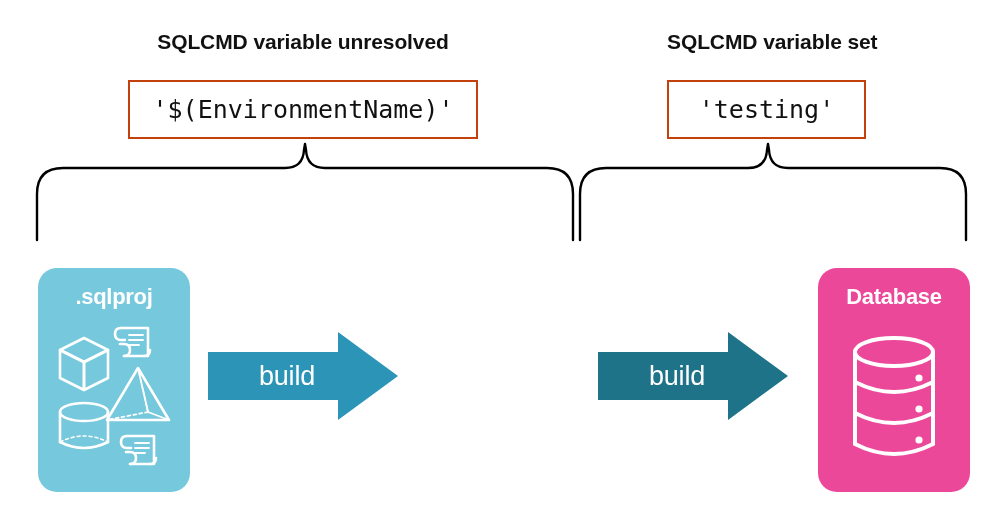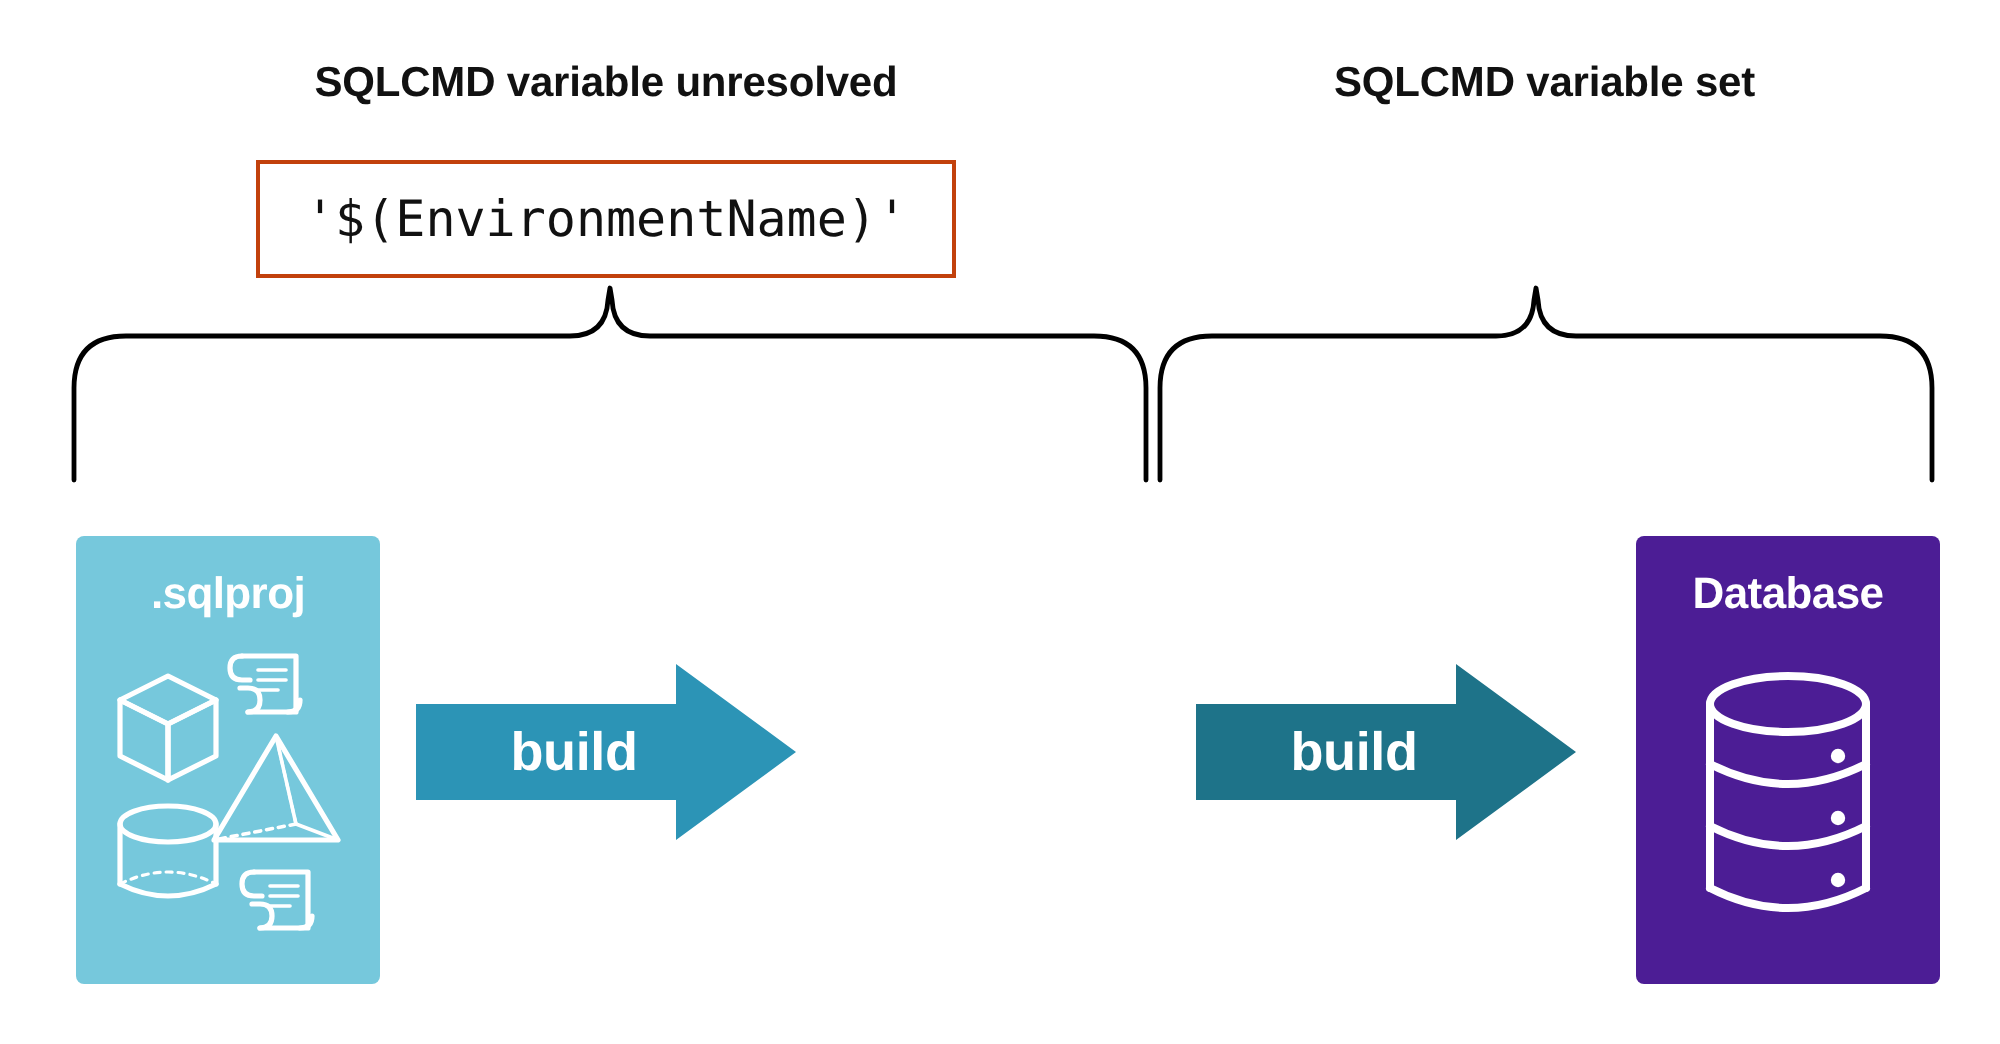--- a/index.html
+++ b/index.html
@@ -65,26 +65,26 @@
     height: 522px;
     pointer-events: none;
   }
 
   
   .card {
     position: absolute;
     top: 268px;
     width: 152px;
     height: 224px;
-    border-radius: 4px;
+    border-radius: 19px;
     box-sizing: border-box;
   }
   #card-sqlproj  { left: 38px;  background: #76C8DC; }
   #card-dacpac   { left: 428px; background: #2C94B6; }
-  #card-database { left: 818px; background: #4c1d95; }
+  #card-database { left: 818px; background: #ec4899; }
 
   .card-title {
     position: absolute;
     top: 16px;
     left: 0;
     width: 100%;
     text-align: center;
     color: #ffffff;
     font-family: "Liberation Sans", sans-serif;
     font-weight: bold;
@@ -115,39 +115,42 @@
     position: absolute;
     left: 14px;
     top: 0;
     width: 130px;
     height: 92px;
     display: flex;
     align-items: center;
     justify-content: center;
     color: #ffffff;
     font-family: "Liberation Sans", sans-serif;
-    font-weight: bold;
+    font-weight: normal;
     font-size: 27px;
     letter-spacing: -0.2px;
     white-space: nowrap;
   }
 </style>
 </head>
 <body>
 
 <div class="stage">
 
   <div class="heading" id="heading-left">SQLCMD variable unresolved</div>
 
   <div class="heading" id="heading-right">SQLCMD variable set</div>
 
   <div class="code-box" id="code-box-left">
     <span class="code-text">'$(EnvironmentName)'</span>
   </div>
 
+  <div class="code-box" id="code-box-right">
+    <span class="code-text">'testing'</span>
+  </div>
 
   <svg class="brace-layer" viewBox="0 0 1000 522">
 
     <path d="M 37 240
              L 37 194
              Q 37 168 63 168
              L 285 168
              Q 303 168 304 150
              L 305 144
              L 306 150

